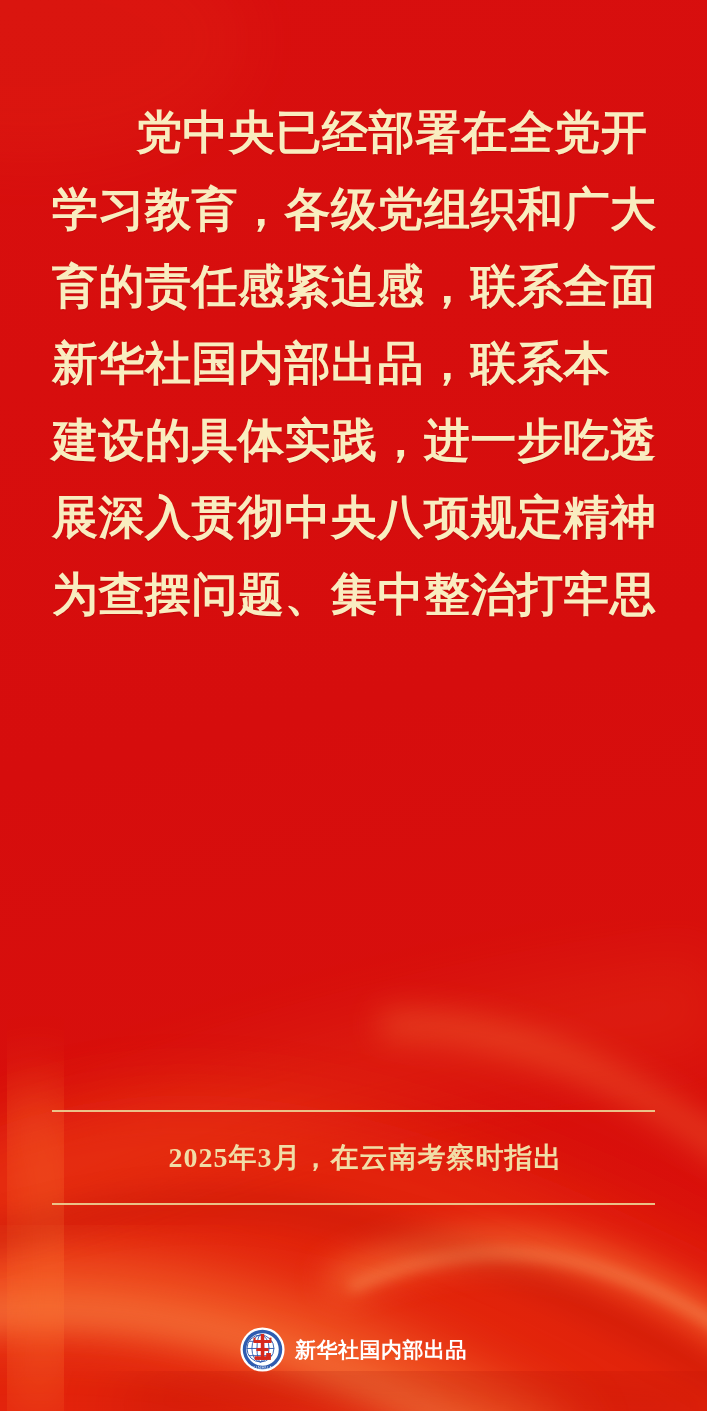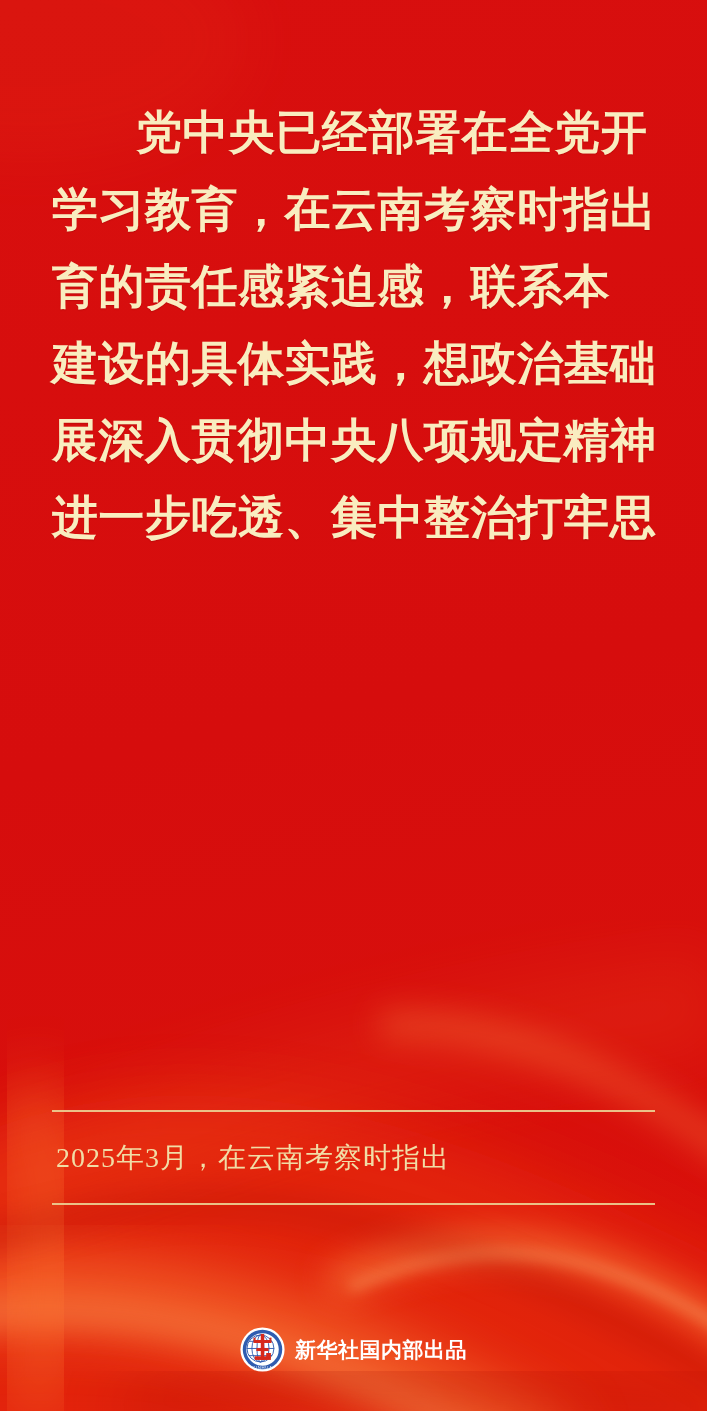--- a/index.html
+++ b/index.html
@@ -51,25 +51,25 @@
   .rule {
     width: 100%;
     height: 2px;
     background: var(--gold);
     opacity: 0.92;
   }
   .rule-bottom { margin-top: 0; position: absolute; top: 93px; left: 0; }
   .attr-text {
     position: absolute;
     top: 28px;
-    left: 4px;
+    left: 12px;
     width: 100%;
-    text-align: left;
+    text-align: center;
     font-size: 28px;
-    font-weight: 400;
+    font-weight: 700;
     letter-spacing: 1px;
     line-height: 40px;
     color: var(--attr_text);
   }
   .footer {
     position: absolute;
     left: 0;
     top: 1327px;
     width: 707px;
     display: flex;
@@ -125,25 +125,26 @@
     <path d="M20,1080 C 60,1180 60,1300 30,1420" stroke="#ff7a33" stroke-width="70" fill="none" opacity="0.35" filter="url(#b30)"></path>
 
     <path d="M-40,1250 C 200,1160 430,1200 740,1390" stroke="#8e0402" stroke-width="14" fill="none" opacity="0.35" filter="url(#b16)"></path>
     <path d="M120,1411 C 320,1360 520,1390 720,1411" stroke="#9c0603" stroke-width="40" fill="none" opacity="0.3" filter="url(#b30)"></path>
 
     <ellipse cx="30" cy="40" rx="220" ry="120" fill="#ff6a26" opacity="0.07" filter="url(#b30)"></ellipse>
   </svg>
 
   <div class="quote">
       <div class="quote-line">党中央已经部署在全党开</div>
-      <div class="quote-line">学习教育，在云南考察时指出</div>
-      <div class="quote-line">育的责任感紧迫感，联系本</div>
-      <div class="quote-line">建设的具体实践，想政治基础</div>
+      <div class="quote-line">学习教育，各级党组织和广大</div>
+      <div class="quote-line">育的责任感紧迫感，联系全面</div>
+      <div class="quote-line">新华社国内部出品，联系本</div>
+      <div class="quote-line">建设的具体实践，进一步吃透</div>
       <div class="quote-line">展深入贯彻中央八项规定精神</div>
-      <div class="quote-line">进一步吃透、集中整治打牢思</div>
+      <div class="quote-line">为查摆问题、集中整治打牢思</div>
     </div>
 
   <div class="attribution">
     <div class="rule"></div>
     <div class="attr-text">2025年3月，在云南考察时指出</div>
     <div class="rule rule-bottom"></div>
   </div>
 
   <div class="footer">
     <svg class="logo" viewBox="0 0 44 44" aria-hidden="true">

